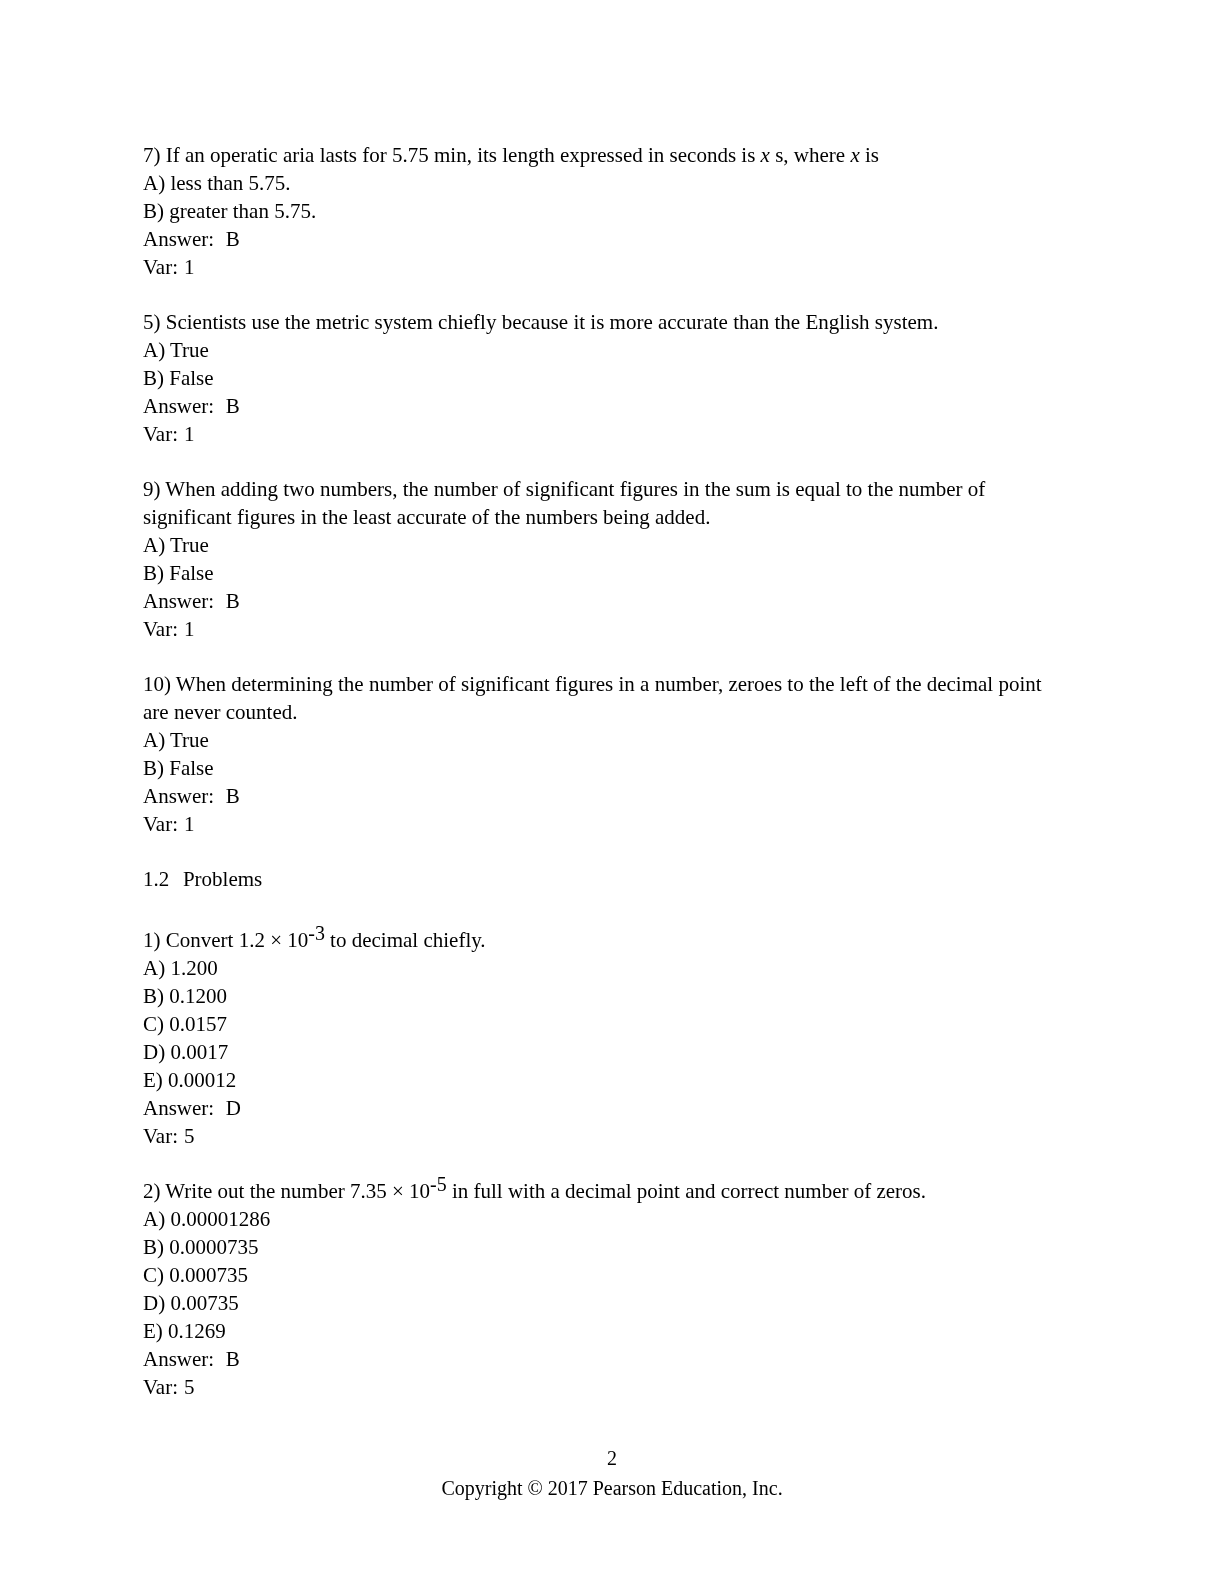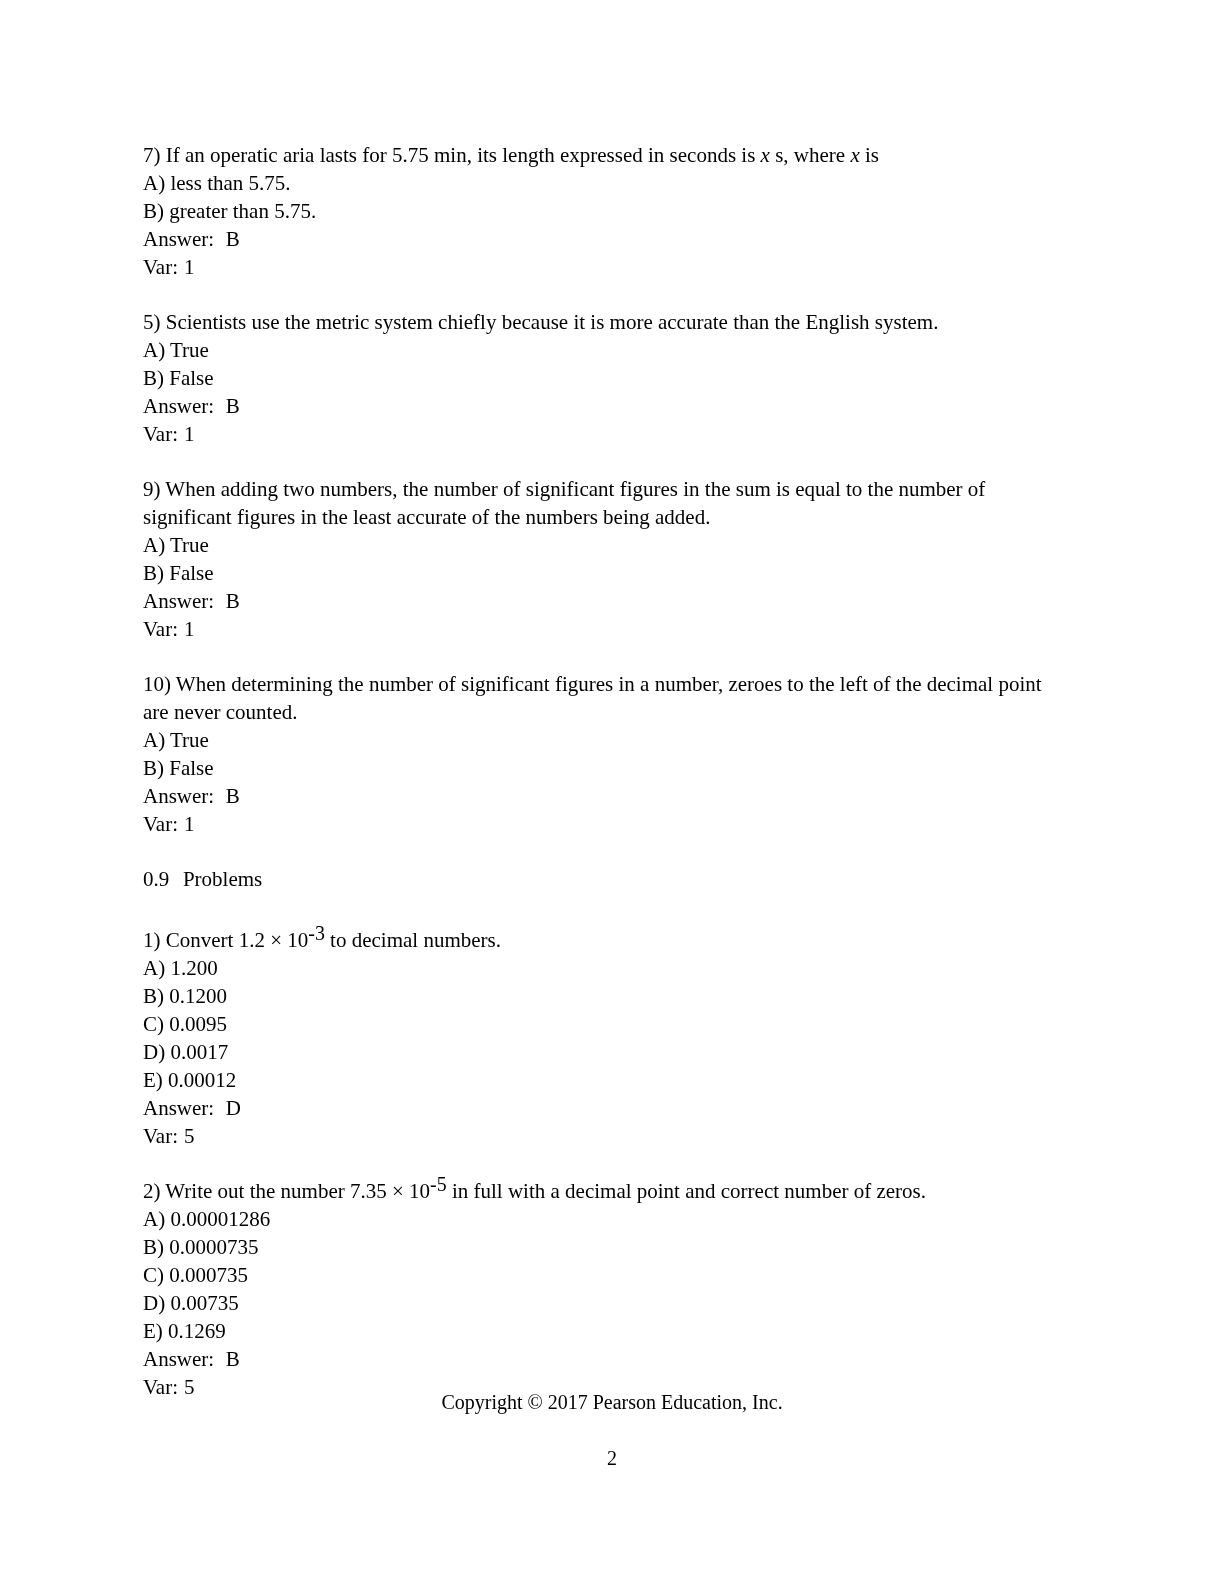--- a/index.html
+++ b/index.html
@@ -33,21 +33,21 @@
     position: absolute;
     top: 1444px;
     left: 0;
     width: 100%;
     text-align: center;
     font-size: 20px;
     line-height: 28px;
   }
   .footer-copyright {
     position: absolute;
-    top: 1388px;
+    top: 1474px;
     left: 0;
     width: 100%;
     text-align: center;
     font-size: 20px;
     line-height: 28px;
   }
 </style>
 </head>
 <body>
 
@@ -79,27 +79,27 @@
     </section>
 
     <section class="question">
       <p class="stem">10) When determining the number of significant figures in a number, zeroes to the left of the decimal point are never counted.</p>
       <p>A) True</p>
       <p>B) False</p>
       <p><span>Answer:</span><span class="ans-val">B</span></p>
       <p><span>Var:</span><span class="var-val">1</span></p>
     </section>
 
-    <p class="section-heading"><span>0.9</span><span class="sec-title">Problems</span></p>
+    <p class="section-heading"><span>1.2</span><span class="sec-title">Problems</span></p>
 
     <section class="question">
-      <p class="stem"><span>1) Convert 1.2 × 10</span><span class="exp">-3</span><span> to decimal numbers.</span></p>
+      <p class="stem"><span>1) Convert 1.2 × 10</span><span class="exp">-3</span><span> to decimal chiefly.</span></p>
       <p>A) 1.200</p>
       <p>B) 0.1200</p>
-      <p>C) 0.0095</p>
+      <p>C) 0.0157</p>
       <p>D) 0.0017</p>
       <p>E) 0.00012</p>
       <p><span>Answer:</span><span class="ans-val">D</span></p>
       <p><span>Var:</span><span class="var-val">5</span></p>
     </section>
 
     <section class="question">
       <p class="stem"><span>2) Write out the number 7.35 × 10</span><span class="exp">-5</span><span> in full with a decimal point and correct number of zeros.</span></p>
       <p>A) 0.00001286</p>
       <p>B) 0.0000735</p>

